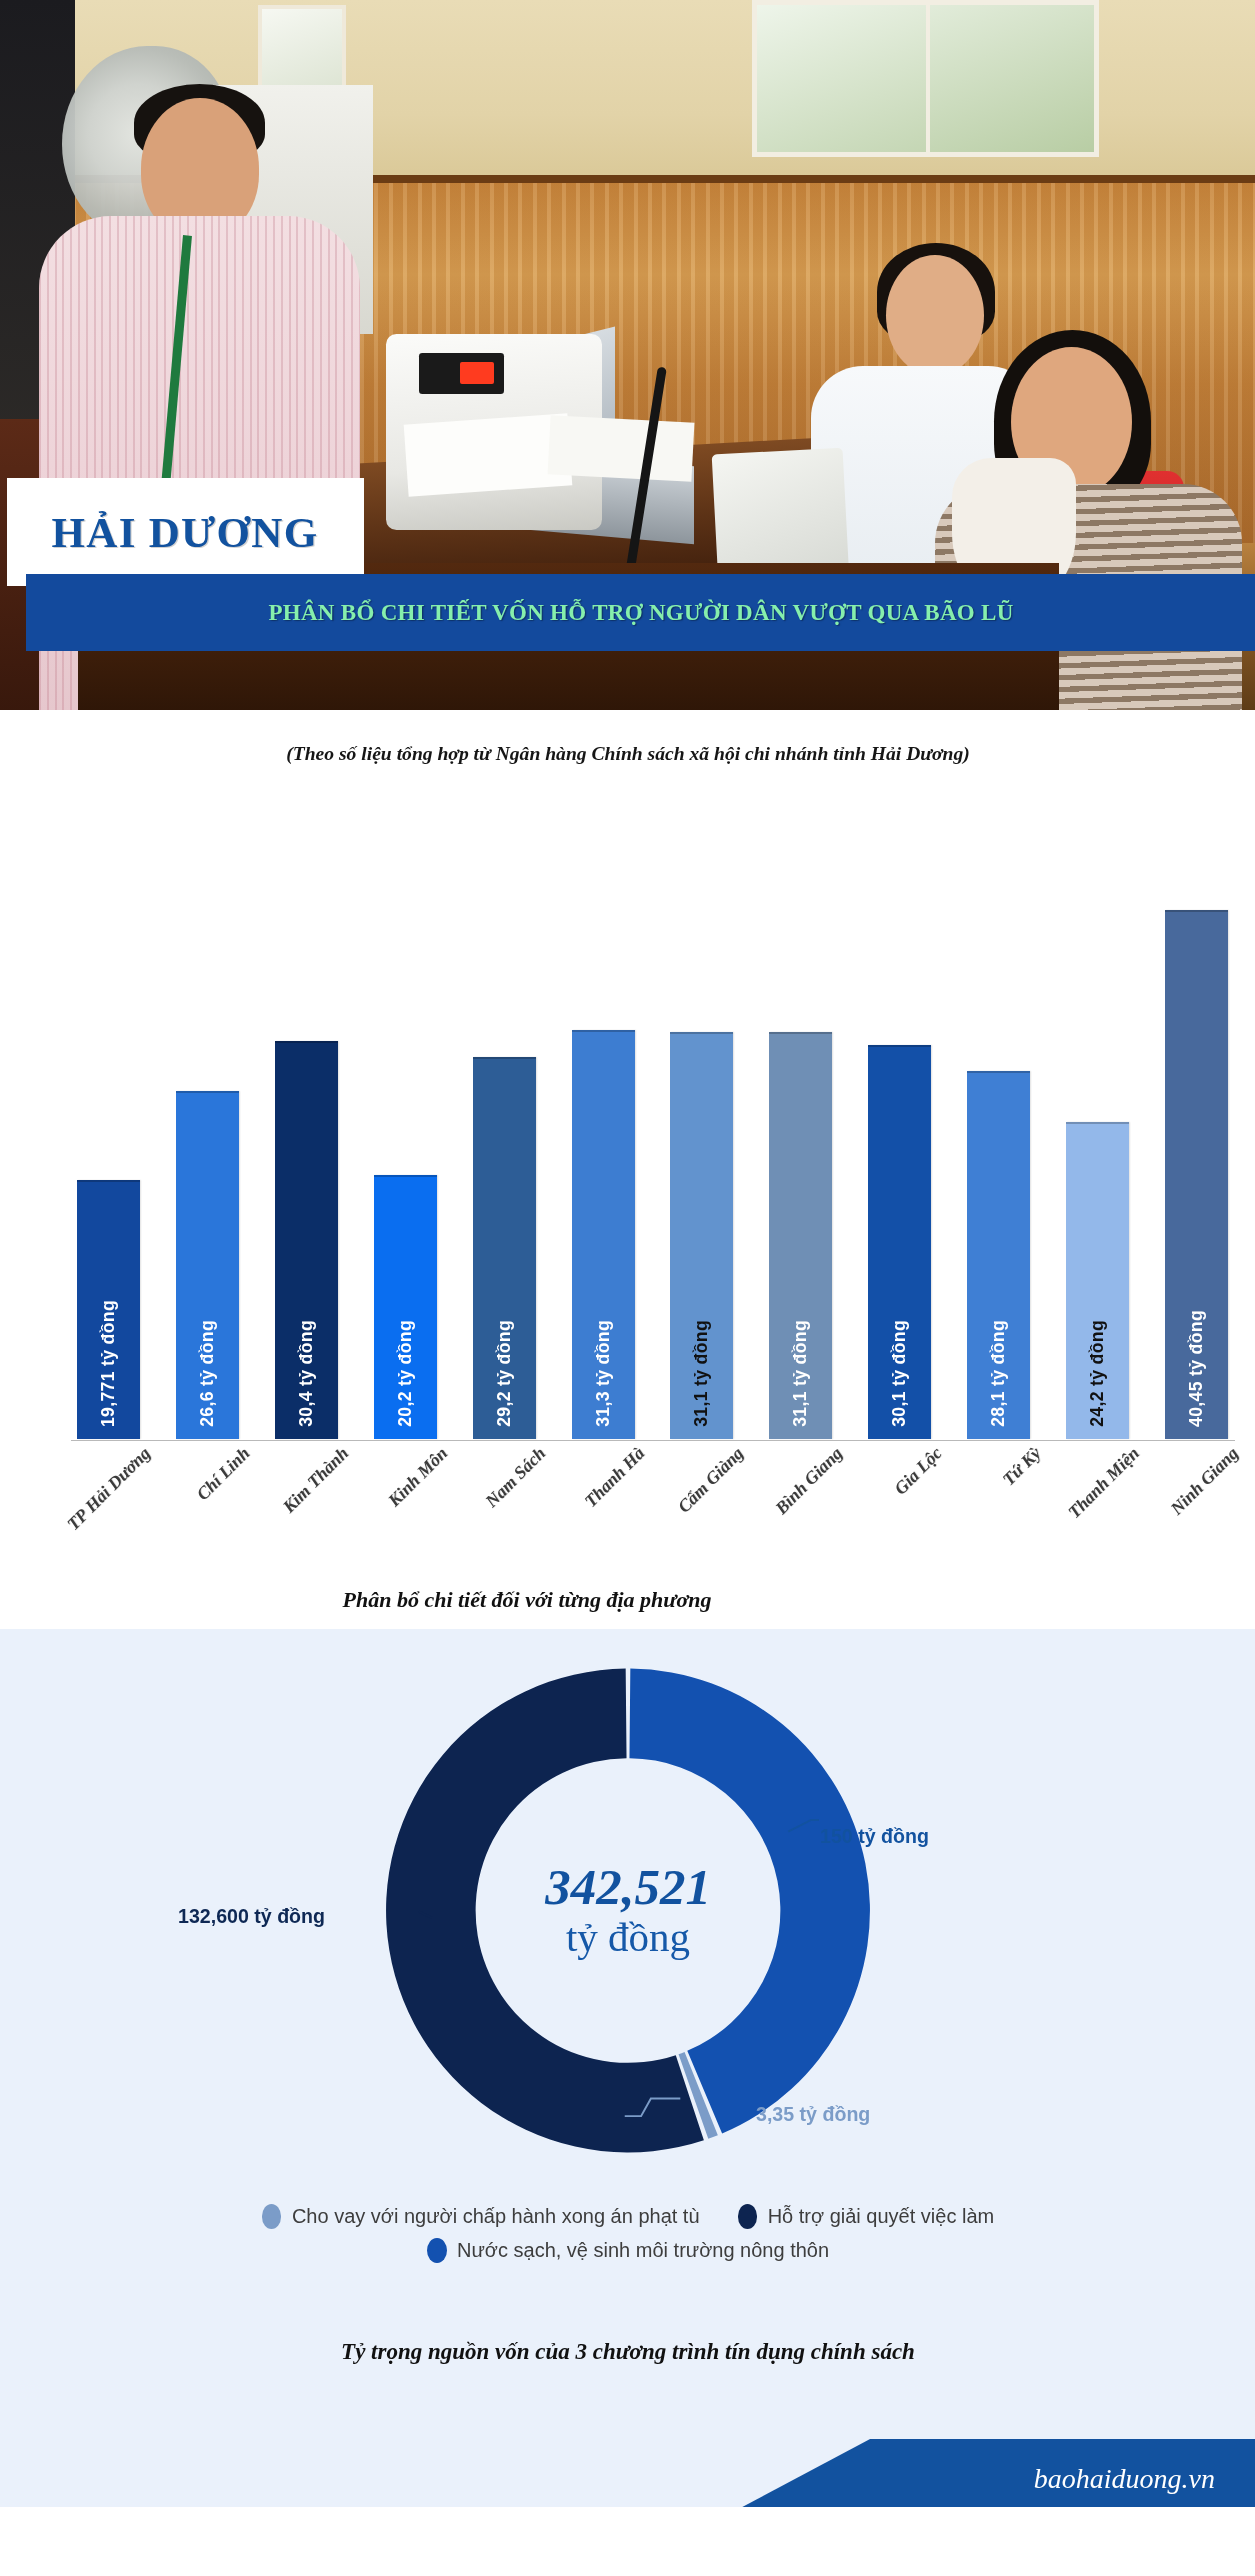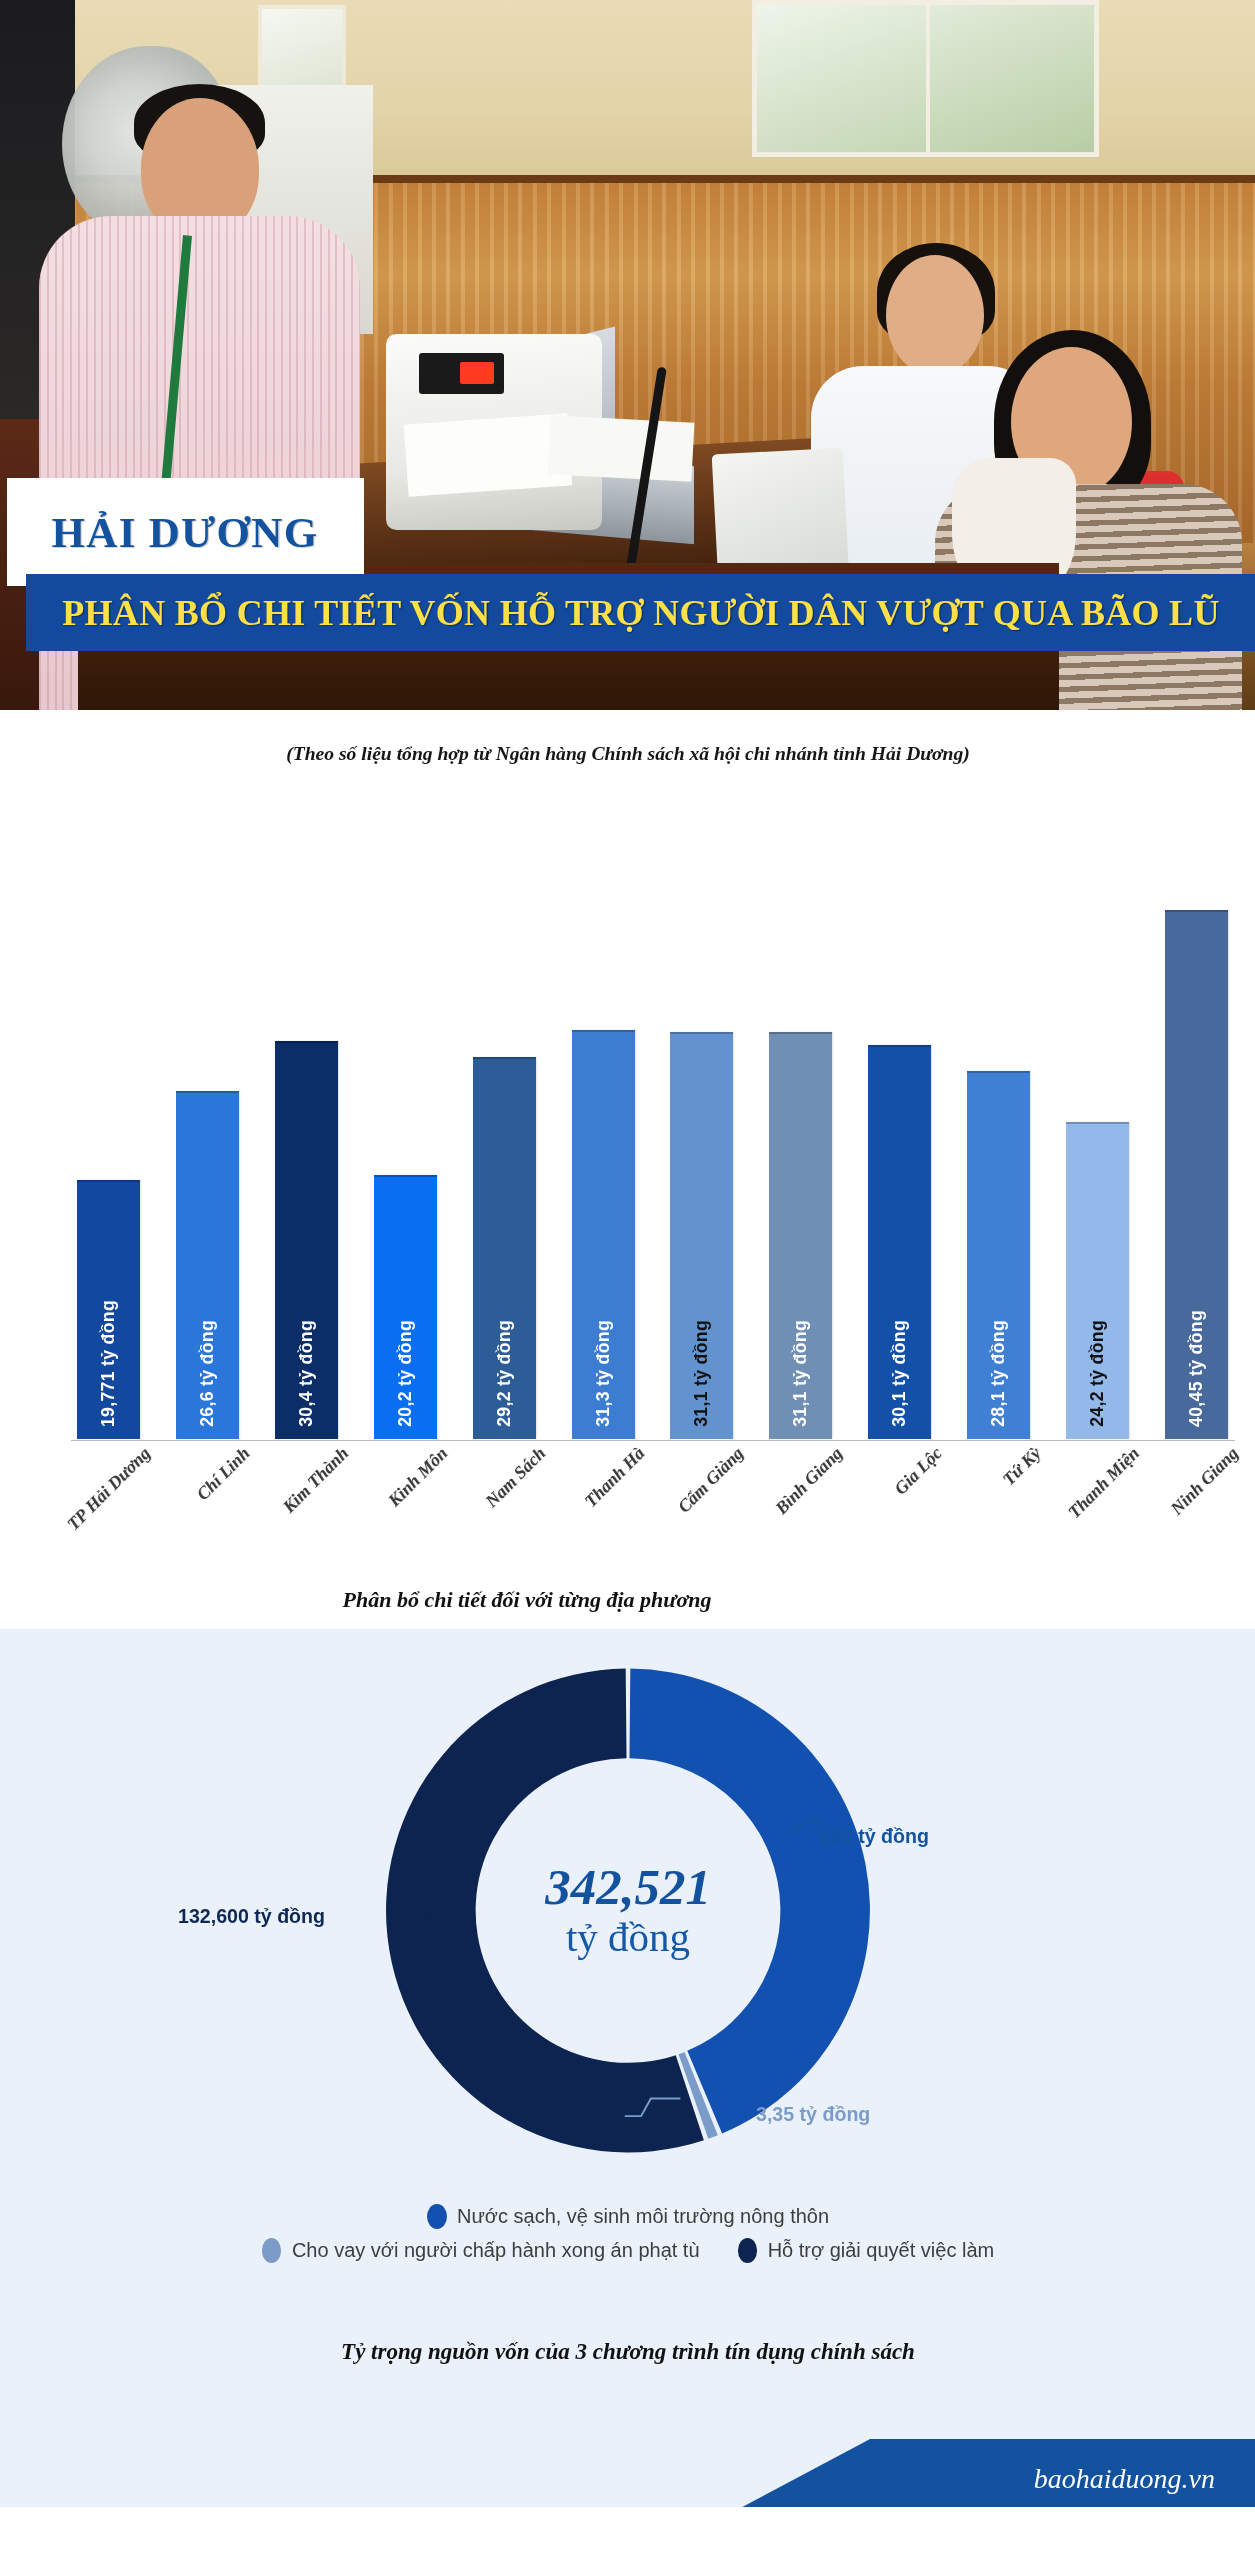--- a/index.html
+++ b/index.html
@@ -129,22 +129,22 @@
   .titlebar {
     position: absolute; left: 26px; top: 574px;
     width: 1230px; height: 77px;
     background: #134a9d;
     display: flex; align-items: center; justify-content: center;
     z-index: 6;
   }
   .titlebar-text {
     font-family: "Liberation Serif", serif;
     font-weight: 700;
-    font-size: 36px;
-    color: #fde047;
+    font-size: 23px;
+    color: #86efac;
     letter-spacing: 0.3px;
     white-space: nowrap;
     text-shadow: 1.3px 1.3px 1.3px rgba(0,0,0,.35);
   }
 
   
   .source-note {
     position: absolute; left: 0; top: 743px; width: 1256px;
     text-align: center;
     font-family: "Liberation Serif", serif;
@@ -495,34 +495,34 @@
     <path d="M955,745 L980,745 L995,718 L1040,718" stroke="#7b9cc8" stroke-width="3" fill="none"></path>
   </svg>
 
   <div class="cal cal-150">150 tỷ đồng</div>
   <div class="cal cal-189">132,600 tỷ đồng</div>
   <div class="cal cal-335">3,35 tỷ đồng</div>
 
   <div class="legend">
     <div class="legend-row">
       <div class="legend-item">
-        <span class="legend-dot" style="background:#1351b0"></span>
-        <span class="legend-label">Nước sạch, vệ sinh môi trường nông thôn</span>
-      </div>
-    </div>
-    <div class="legend-row">
-      <div class="legend-item">
         <span class="legend-dot" style="background:#7b9cc8"></span>
         <span class="legend-label">Cho vay với người chấp hành xong án phạt tù</span>
       </div>
       <div class="legend-item">
         <span class="legend-dot" style="background:#0d2450"></span>
         <span class="legend-label">Hỗ trợ giải quyết việc làm</span>
       </div>
     </div>
+    <div class="legend-row">
+      <div class="legend-item">
+        <span class="legend-dot" style="background:#1351b0"></span>
+        <span class="legend-label">Nước sạch, vệ sinh môi trường nông thôn</span>
+      </div>
+    </div>
   </div>
 
   <div class="chart-caption-2">Tỷ trọng nguồn vốn của 3 chương trình tín dụng chính sách</div>
 
   <div class="footer">
     <div class="footer-band">
       <span class="footer-text">baohaiduong.vn</span>
     </div>
   </div>
   <div class="footer-strip"></div>

